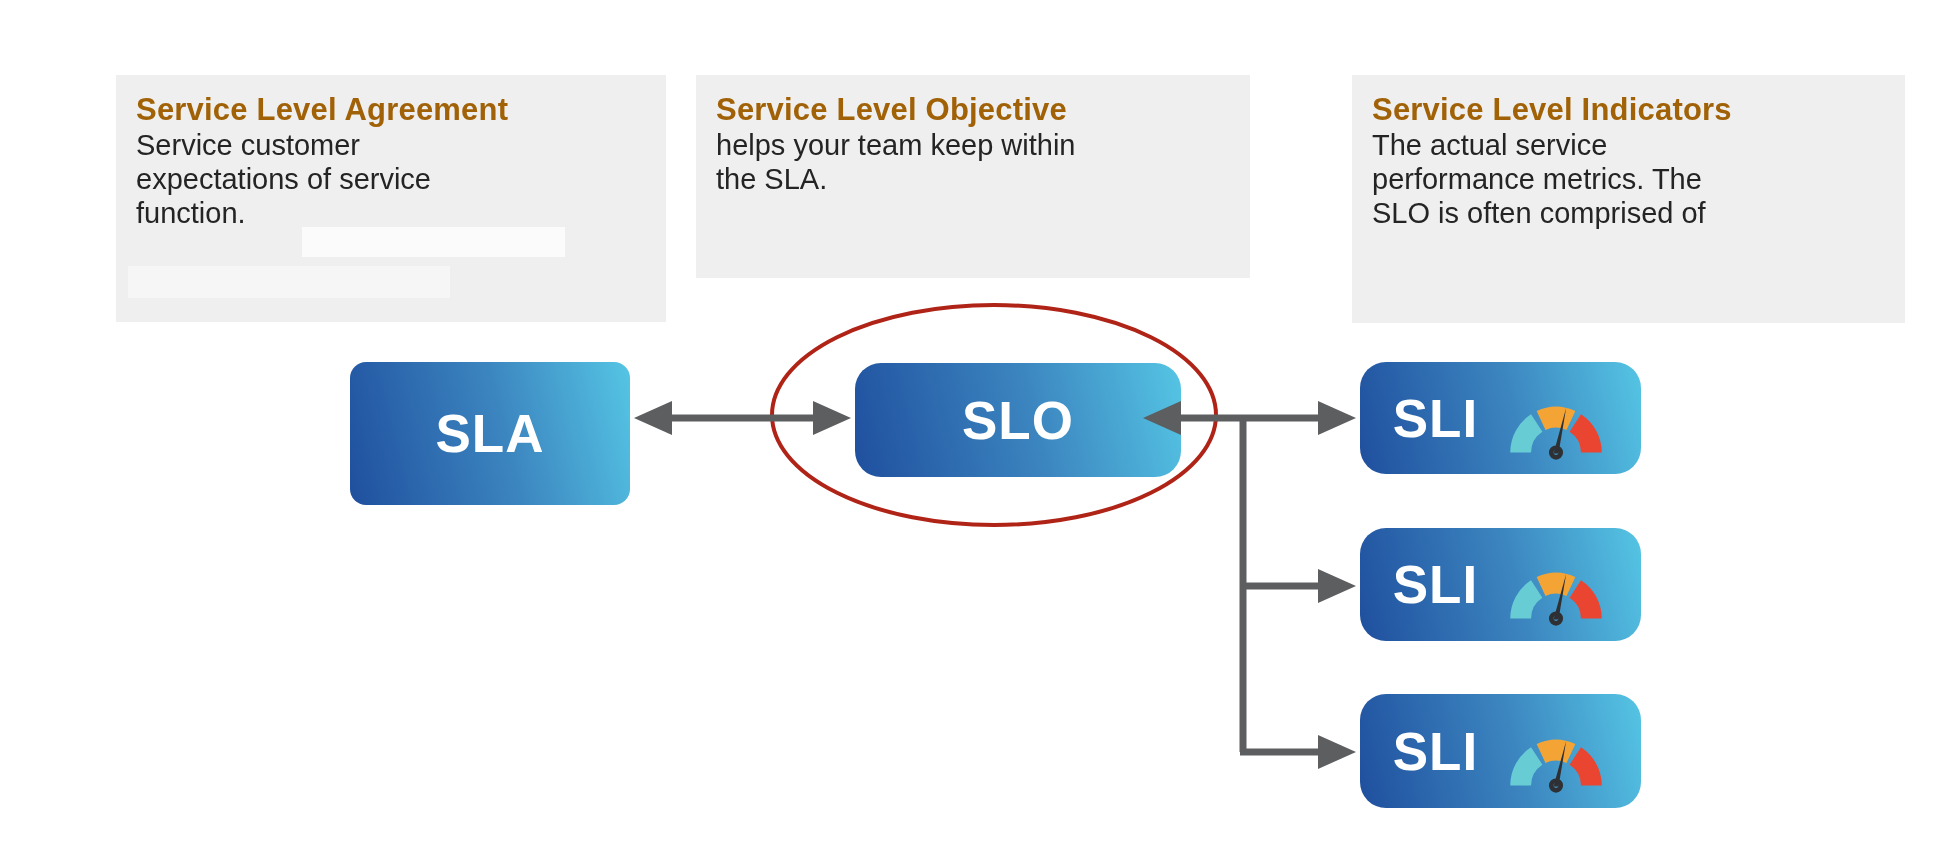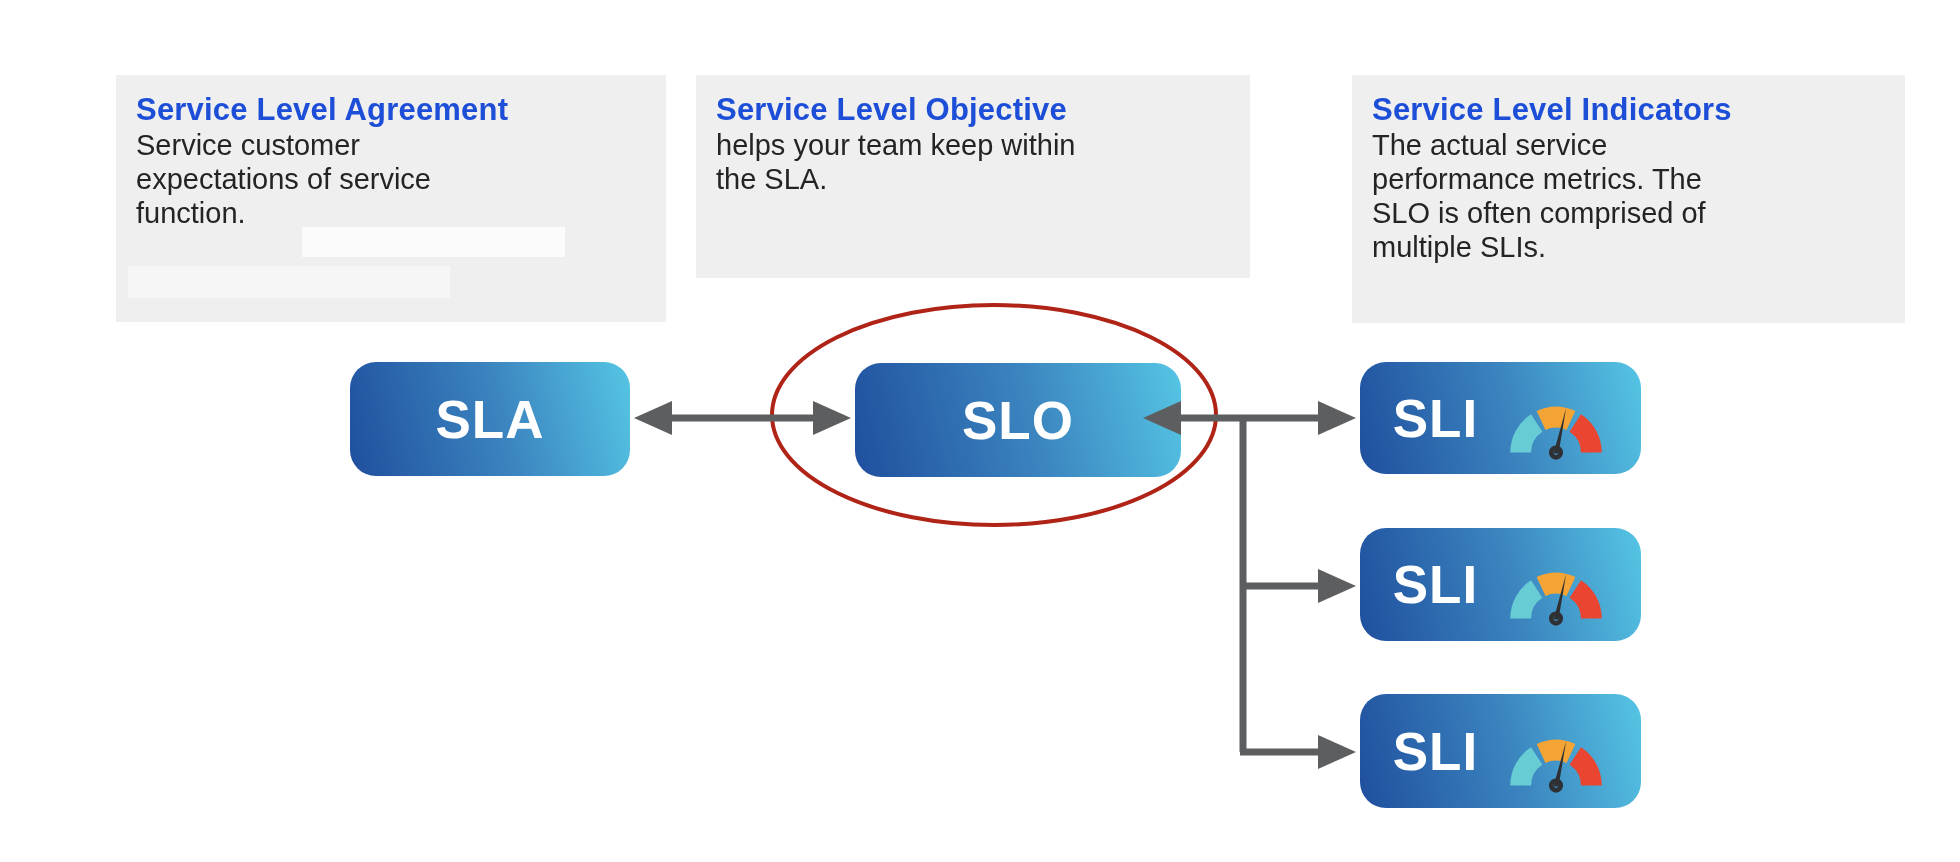--- a/index.html
+++ b/index.html
@@ -5,35 +5,35 @@
   html,body{margin:0;padding:0;background:#ffffff;}
   .canvas{
     position:relative;width:1960px;height:862px;background:#fff;
     font-family:"Liberation Sans",sans-serif;overflow:hidden;
   }
   
   .card{
     position:absolute;background:var(--card-bg,#efefef);
     padding:16px 20px;box-sizing:border-box;
   }
-  .card-title{font-weight:700;font-size:31px;line-height:37px;color:#1d4ed8;letter-spacing:.2px;}
+  .card-title{font-weight:700;font-size:31px;line-height:37px;color:#a16207;letter-spacing:.2px;}
   .card-line{font-size:29px;line-height:34px;color:#242424;}
   .card-1{left:116px;top:75px;width:550px;height:247px;}
   .card-2{left:696px;top:75px;width:554px;height:203px;}
   .card-3{left:1352px;top:75px;width:553px;height:248px;}
   .redacted{position:absolute;}
   .redacted.a{left:186px;top:152px;width:263px;height:30px;background:#fbfbfb;}
   .redacted.b{left:12px;top:191px;width:322px;height:32px;background:#f6f6f6;}
   
   .node{
     position:absolute;display:flex;align-items:center;justify-content:center;
     background:linear-gradient(76deg,var(--node-gradient-start,#1f4f9e) 0%,#3c86c0 55%,var(--node-gradient-end,#55c5e4) 100%);
     border-radius:26px;color:#fff;font-weight:700;font-size:53px;letter-spacing:1px;
   }
-  .node-sla{left:350px;top:362px;width:280px;height:114px;}
+  .node-sla{left:350px;top:362px;width:280px;height:143px;border-radius:16px;}
   .node-slo{left:855px;top:363px;width:326px;height:114px;}
   .node-sli-1{left:1360px;top:362px;width:281px;height:112px;}
   .node-sli-2{left:1360px;top:528px;width:281px;height:113px;}
   .node-sli-3{left:1360px;top:694px;width:281px;height:114px;}
   .gauge{margin-left:26px;margin-top:12px;flex:0 0 auto;}
   .seg-teal{fill:var(--gauge-teal,#68ccd4);}
   .seg-orange{fill:var(--gauge-orange,#f4a435);}
   .seg-red{fill:var(--gauge-red,#ea4531);}
   .needle{fill:var(--gauge-needle,#2e3033);}
   .pivot{fill:none;stroke:var(--gauge-needle,#2e3033);stroke-width:4.4;}
@@ -61,21 +61,20 @@
     <div class="card-title">Service Level Objective</div>
     <div class="card-line">helps your team keep within</div>
     <div class="card-line">the SLA.</div>
   </div>
 
   <div class="card card-3">
     <div class="card-title">Service Level Indicators</div>
     <div class="card-line">The actual service</div>
     <div class="card-line">performance metrics. The</div>
     <div class="card-line">SLO is often comprised of</div>
-    <div class="card-line">multiple SLIs.</div>
   </div>
 
   <div class="node node-sla">
     <span>SLA</span>
   </div>
 
   <div class="node node-slo">
     <span>SLO</span>
   </div>
 

